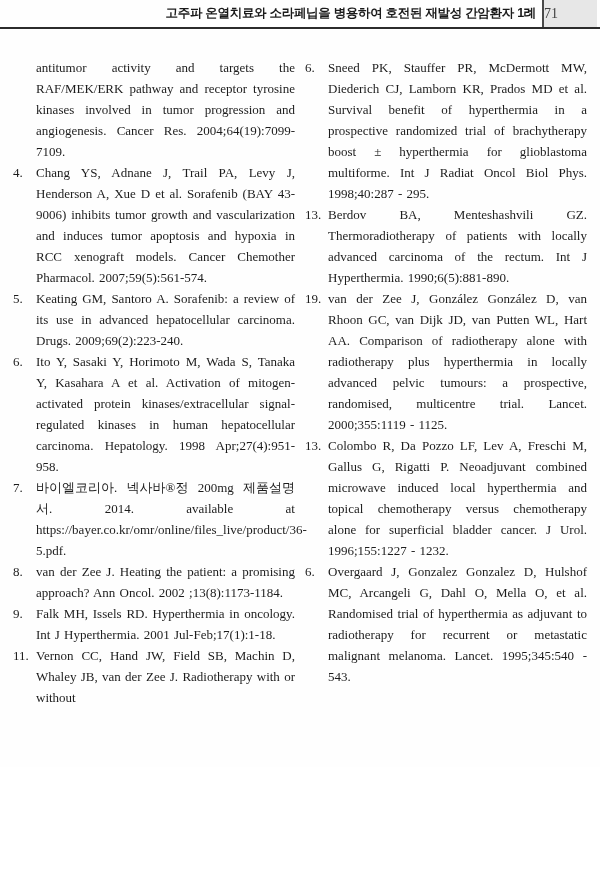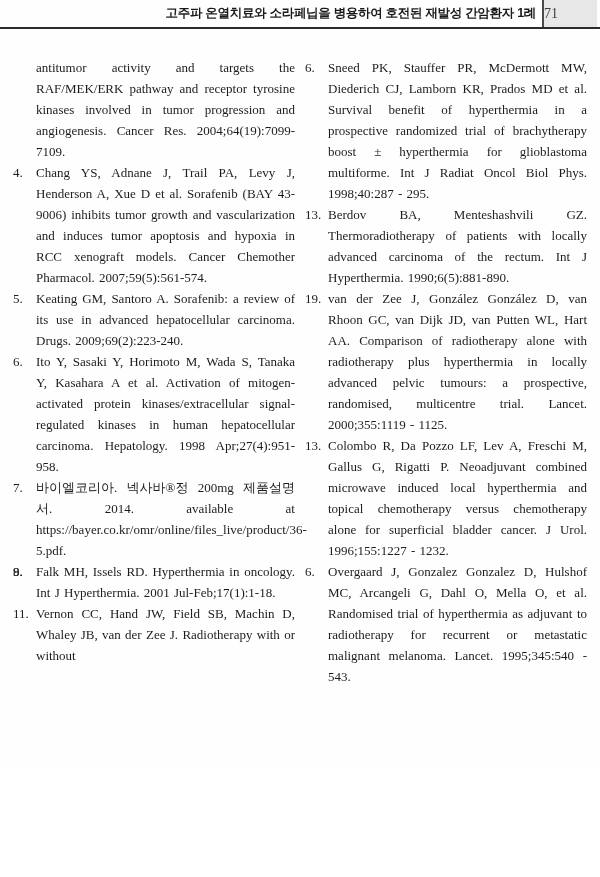--- a/index.html
+++ b/index.html
@@ -98,21 +98,21 @@
   </div>
   <div class="header-rule"></div>
 
   <div class="columns">
     <div class="col" id="col-left">
         <div class="ref"><span class="ref-num"></span><span class="ref-text">antitumor activity and targets the RAF/MEK/ERK pathway and receptor tyrosine kinases involved in tumor progression and angiogenesis. Cancer Res. 2004;64(19):7099-7109.</span></div>
         <div class="ref"><span class="ref-num">4.</span><span class="ref-text">Chang YS, Adnane J, Trail PA, Levy J, Henderson A, Xue D et al. Sorafenib (BAY 43-9006) inhibits tumor growth and vascularization and induces tumor apoptosis and hypoxia in RCC xenograft models. Cancer Chemother Pharmacol. 2007;59(5):561-574.</span></div>
         <div class="ref"><span class="ref-num">5.</span><span class="ref-text">Keating GM, Santoro A. Sorafenib: a review of its use in advanced hepatocellular carcinoma. Drugs. 2009;69(2):223-240.</span></div>
         <div class="ref"><span class="ref-num">6.</span><span class="ref-text">Ito Y, Sasaki Y, Horimoto M, Wada S, Tanaka Y, Kasahara A et al. Activation of mitogen-activated protein kinases/extracellular signal-regulated kinases in human hepatocellular carcinoma. Hepatology. 1998 Apr;27(4):951-958.</span></div>
         <div class="ref"><span class="ref-num">7.</span><span class="ref-text">바이엘코리아. 넥사바®정 200mg 제품설명서. 2014. available at https://bayer.co.kr/omr/online/files_live/product/36-5.pdf.</span></div>
-        <div class="ref"><span class="ref-num">8.</span></div>
+        <div class="ref"><span class="ref-num">8.</span><span class="ref-text">van der Zee J. Heating the patient: a promising approach? Ann Oncol. 2002 ;13(8):1173-1184.</span></div>
         <div class="ref"><span class="ref-num">9.</span><span class="ref-text">Falk MH, Issels RD. Hyperthermia in oncology. Int J Hyperthermia. 2001 Jul-Feb;17(1):1-18.</span></div>
         <div class="ref"><span class="ref-num">11.</span><span class="ref-text">Vernon CC, Hand JW, Field SB, Machin D, Whaley JB, van der Zee J. Radiotherapy with or without</span></div>
       </div>
     <div class="col" id="col-right">
         <div class="ref"><span class="ref-num">6.</span><span class="ref-text">Sneed PK, Stauffer PR, McDermott MW, Diederich CJ, Lamborn KR, Prados MD et al. Survival benefit of hyperthermia in a prospective randomized trial of brachytherapy boost ± hyperthermia for glioblastoma multiforme. Int J Radiat Oncol Biol Phys. 1998;40:287 - 295.</span></div>
         <div class="ref"><span class="ref-num">13.</span><span class="ref-text">Berdov BA, Menteshashvili GZ. Thermoradiotherapy of patients with locally advanced carcinoma of the rectum. Int J Hyperthermia. 1990;6(5):881-890.</span></div>
         <div class="ref"><span class="ref-num">19.</span><span class="ref-text">van der Zee J, González González D, van Rhoon GC, van Dijk JD, van Putten WL, Hart AA. Comparison of radiotherapy alone with radiotherapy plus hyperthermia in locally advanced pelvic tumours: a prospective, randomised, multicentre trial. Lancet. 2000;355:1119 - 1125.</span></div>
         <div class="ref"><span class="ref-num">13.</span><span class="ref-text">Colombo R, Da Pozzo LF, Lev A, Freschi M, Gallus G, Rigatti P. Neoadjuvant combined microwave induced local hyperthermia and topical chemotherapy versus chemotherapy alone for superficial bladder cancer. J Urol. 1996;155:1227 - 1232.</span></div>
         <div class="ref"><span class="ref-num">6.</span><span class="ref-text">Overgaard J, Gonzalez Gonzalez D, Hulshof MC, Arcangeli G, Dahl O, Mella O, et al. Randomised trial of hyperthermia as adjuvant to radiotherapy for recurrent or metastatic malignant melanoma. Lancet. 1995;345:540 - 543.</span></div>
       </div>

